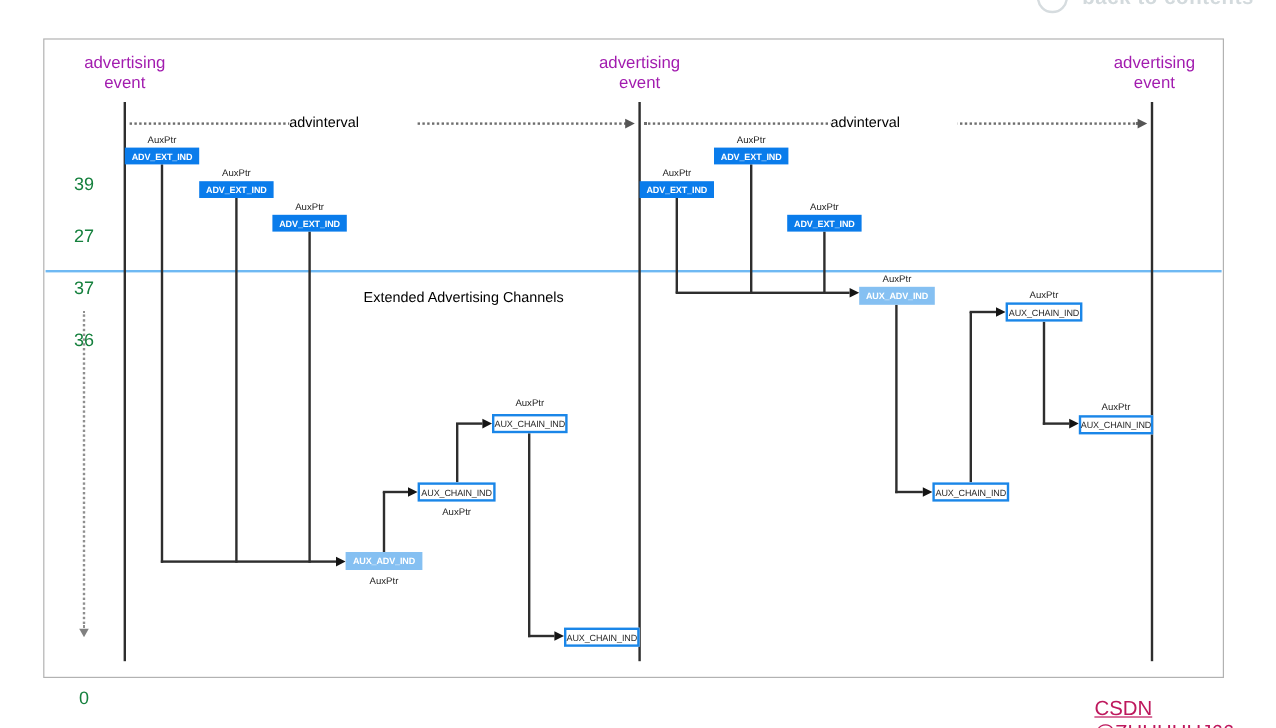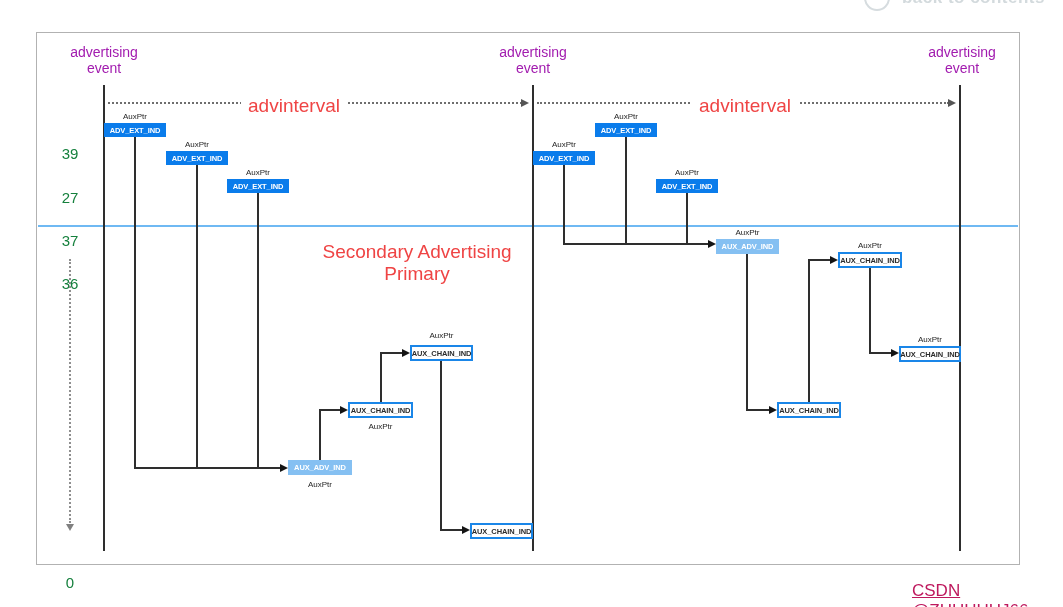--- a/index.html
+++ b/index.html
@@ -7,38 +7,38 @@
          font-family:"Liberation Sans",sans-serif;}
   .frame{position:absolute;left:36px;top:32px;width:982px;height:531px;
          border:1.5px solid #b2b2b2;background:#fff;}
   
   .back-link{position:absolute;top:-15px;right:18px;display:flex;align-items:center;gap:12px;
              color:#d3dadd;font-weight:bold;font-size:17px;letter-spacing:.5px;cursor:pointer;}
   .back-circle{width:22px;height:22px;border:2.5px solid #d6dcdf;border-radius:50%;display:inline-block;}
   
   .hdr{position:absolute;width:110px;text-align:center;font-size:14px;line-height:16px;color:#a21caf;}
   .tick{position:absolute;width:30px;text-align:center;font-size:15px;color:#15803d;margin-top:36px;}
-  .lbl{position:absolute;text-align:center;font-size:19px;color:#ef4444;background:#fff;z-index:3;}
+  .lbl{position:absolute;text-align:left;font-size:12px;color:#000000;background:#fff;z-index:3;}
   
   .vline{position:absolute;width:2px;background:var(--line-dark);z-index:1;}
   .hline{position:absolute;height:2px;background:var(--line-dark);z-index:1;}
   .dotv{position:absolute;width:0;border-left:2px dotted #8f8f8f;}
   .doth{position:absolute;height:0;border-top:2px dotted #6e6e6e;z-index:1;}
   .arr-r{position:absolute;width:0;height:0;border-top:4.5px solid transparent;
          border-bottom:4.5px solid transparent;border-left:8px solid #141414;z-index:2;}
   .arr-d{position:absolute;width:0;height:0;border-left:4.5px solid transparent;
          border-right:4.5px solid transparent;border-top:7px solid #808080;}
   .divider{position:absolute;height:2px;background:var(--divider-blue);z-index:0;}
   
   .pkt{position:absolute;display:flex;align-items:center;justify-content:center;
        font-size:7.5px;font-weight:bold;white-space:nowrap;z-index:2;box-sizing:border-box;
        letter-spacing:-0.1px;}
   .pkt.dark{background:var(--adv-ext-fill);color:#fff;text-align:center;}
   .pkt.light{background:var(--aux-adv-fill);color:#fff;}
-  .pkt.outline{background:#fff;border:2px solid var(--aux-chain-border);color:#2b2b2b;font-weight:700;}
+  .pkt.outline{background:#fff;border:2px solid var(--aux-chain-border);color:#2b2b2b;font-weight:400;}
   .auxptr{position:absolute;font-size:8px;color:#1f1f1f;text-align:center;z-index:2;white-space:nowrap;}
   .caption{position:absolute;left:33px;top:578px;font-style:italic;font-size:15.5px;
            color:#3b3b3b;letter-spacing:.3px;}
   .watermark{position:absolute;left:912px;top:581px;font-size:17px;color:#be185d;text-decoration:underline;}
 </style>
 </head>
 <body>
 
 <div class="stage">
 
@@ -75,21 +75,21 @@
   <div class="arr-d" style="left:66px;top:524px;"></div>
 
   <div class="doth" style="left:108px;top:102px;width:414px;"></div>
   <div class="arr-r" style="left:521px;top:99px;border-left-color:#555;"></div>
   <div class="lbl" style="left:241px;top:95px;width:106px;">advinterval</div>
   <div class="doth" style="left:537px;top:102px;width:412px;"></div>
   <div class="arr-r" style="left:948px;top:99px;border-left-color:#555;"></div>
   <div class="lbl" style="left:692px;top:95px;width:106px;">advinterval</div>
 
   <div class="divider" style="left:38px;top:225px;width:980px;"></div>
-  <div class="lbl" style="left:303px;top:241px;width:228px;background:transparent;">Secondary Advertising Primary</div>
+  <div class="lbl" style="left:303px;top:241px;width:228px;background:transparent;">Extended Advertising Channels</div>
 
   <div class="auxptr" style="left:104px;top:112px;width:62px;">AuxPtr</div>
   <div class="pkt dark" style="left:104px;top:123px;width:62px;height:14px;">ADV_EXT_IND</div>
   <div class="auxptr" style="left:166px;top:140px;width:62px;">AuxPtr</div>
   <div class="pkt dark" style="left:166px;top:151px;width:62px;height:14px;">ADV_EXT_IND</div>
   <div class="auxptr" style="left:227px;top:168px;width:62px;">AuxPtr</div>
   <div class="pkt dark" style="left:227px;top:179px;width:62px;height:14px;">ADV_EXT_IND</div>
 
   <div class="vline" style="left:134px;top:137px;height:332px;"></div>
   <div class="vline" style="left:196px;top:165px;height:304px;"></div>

